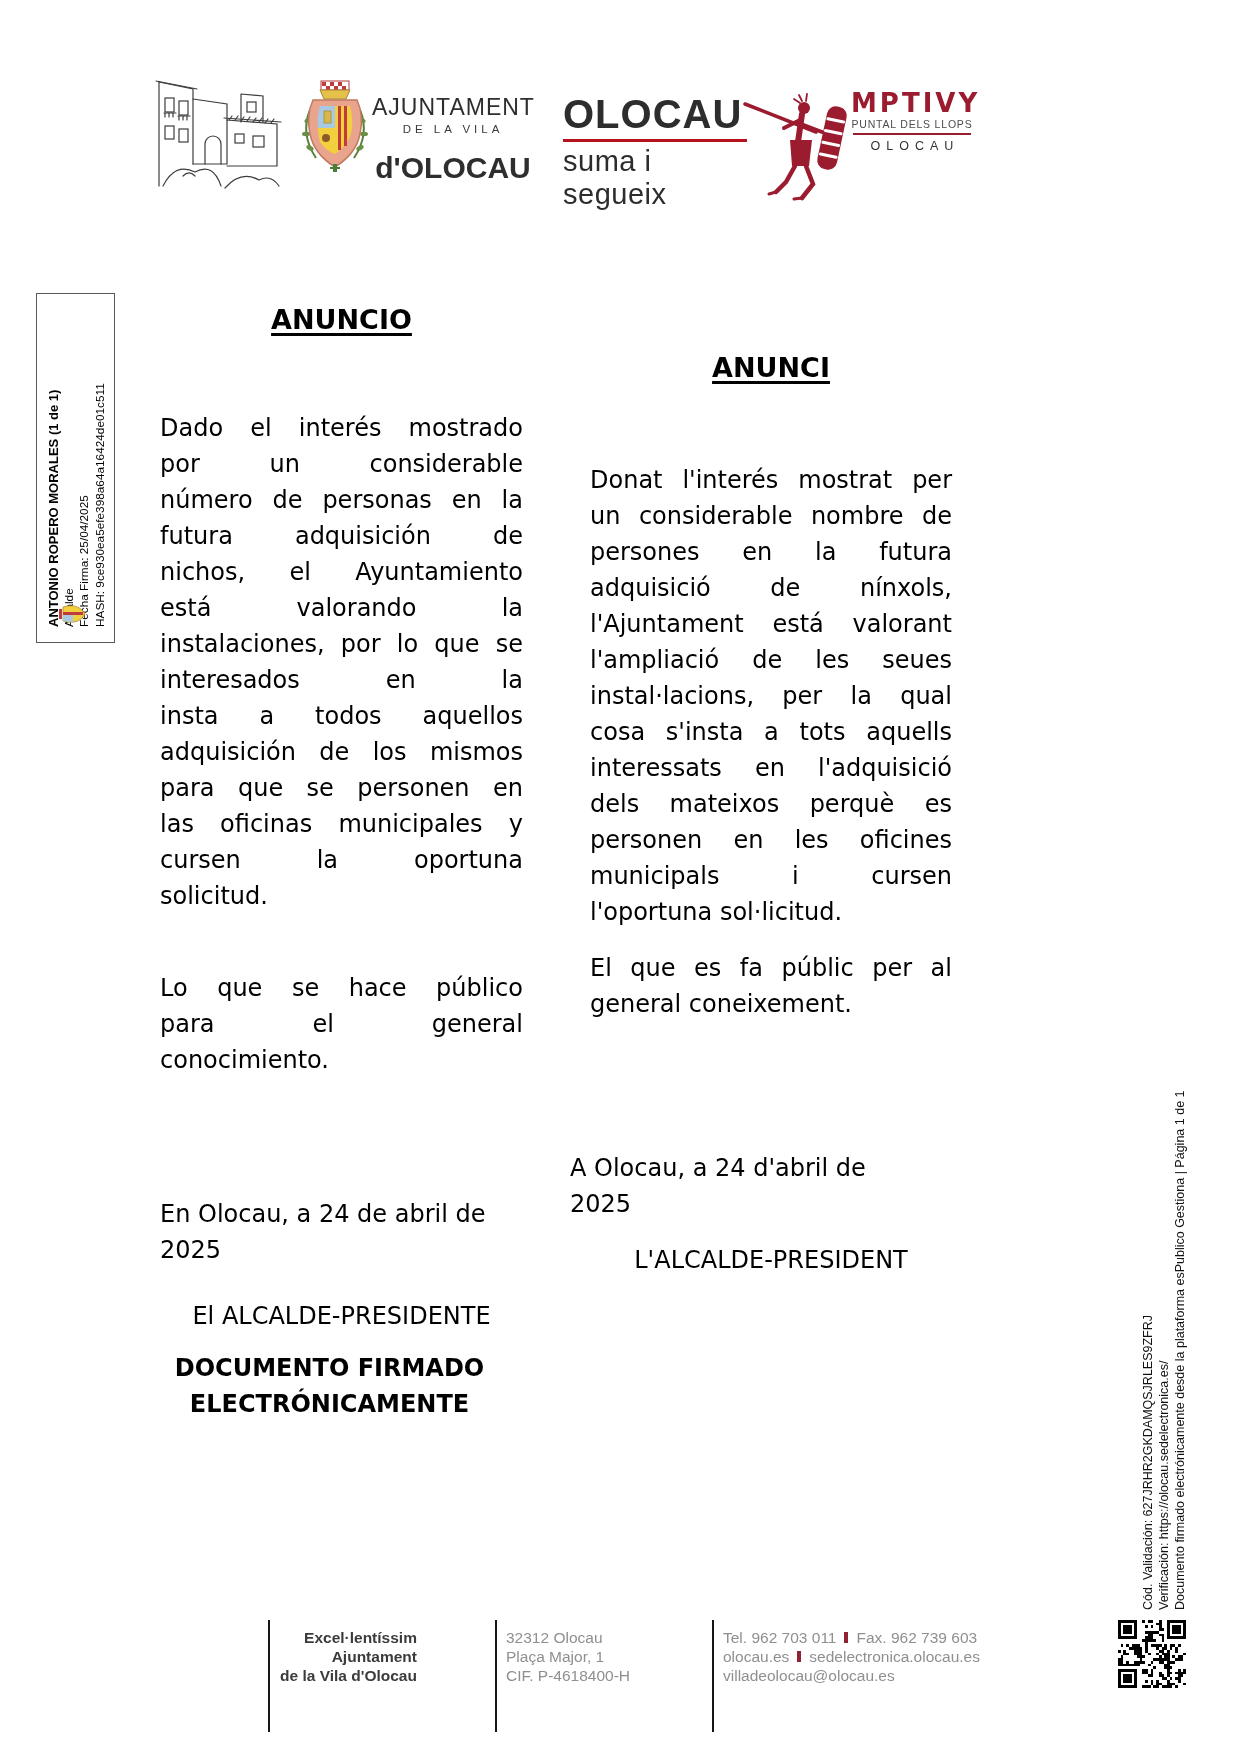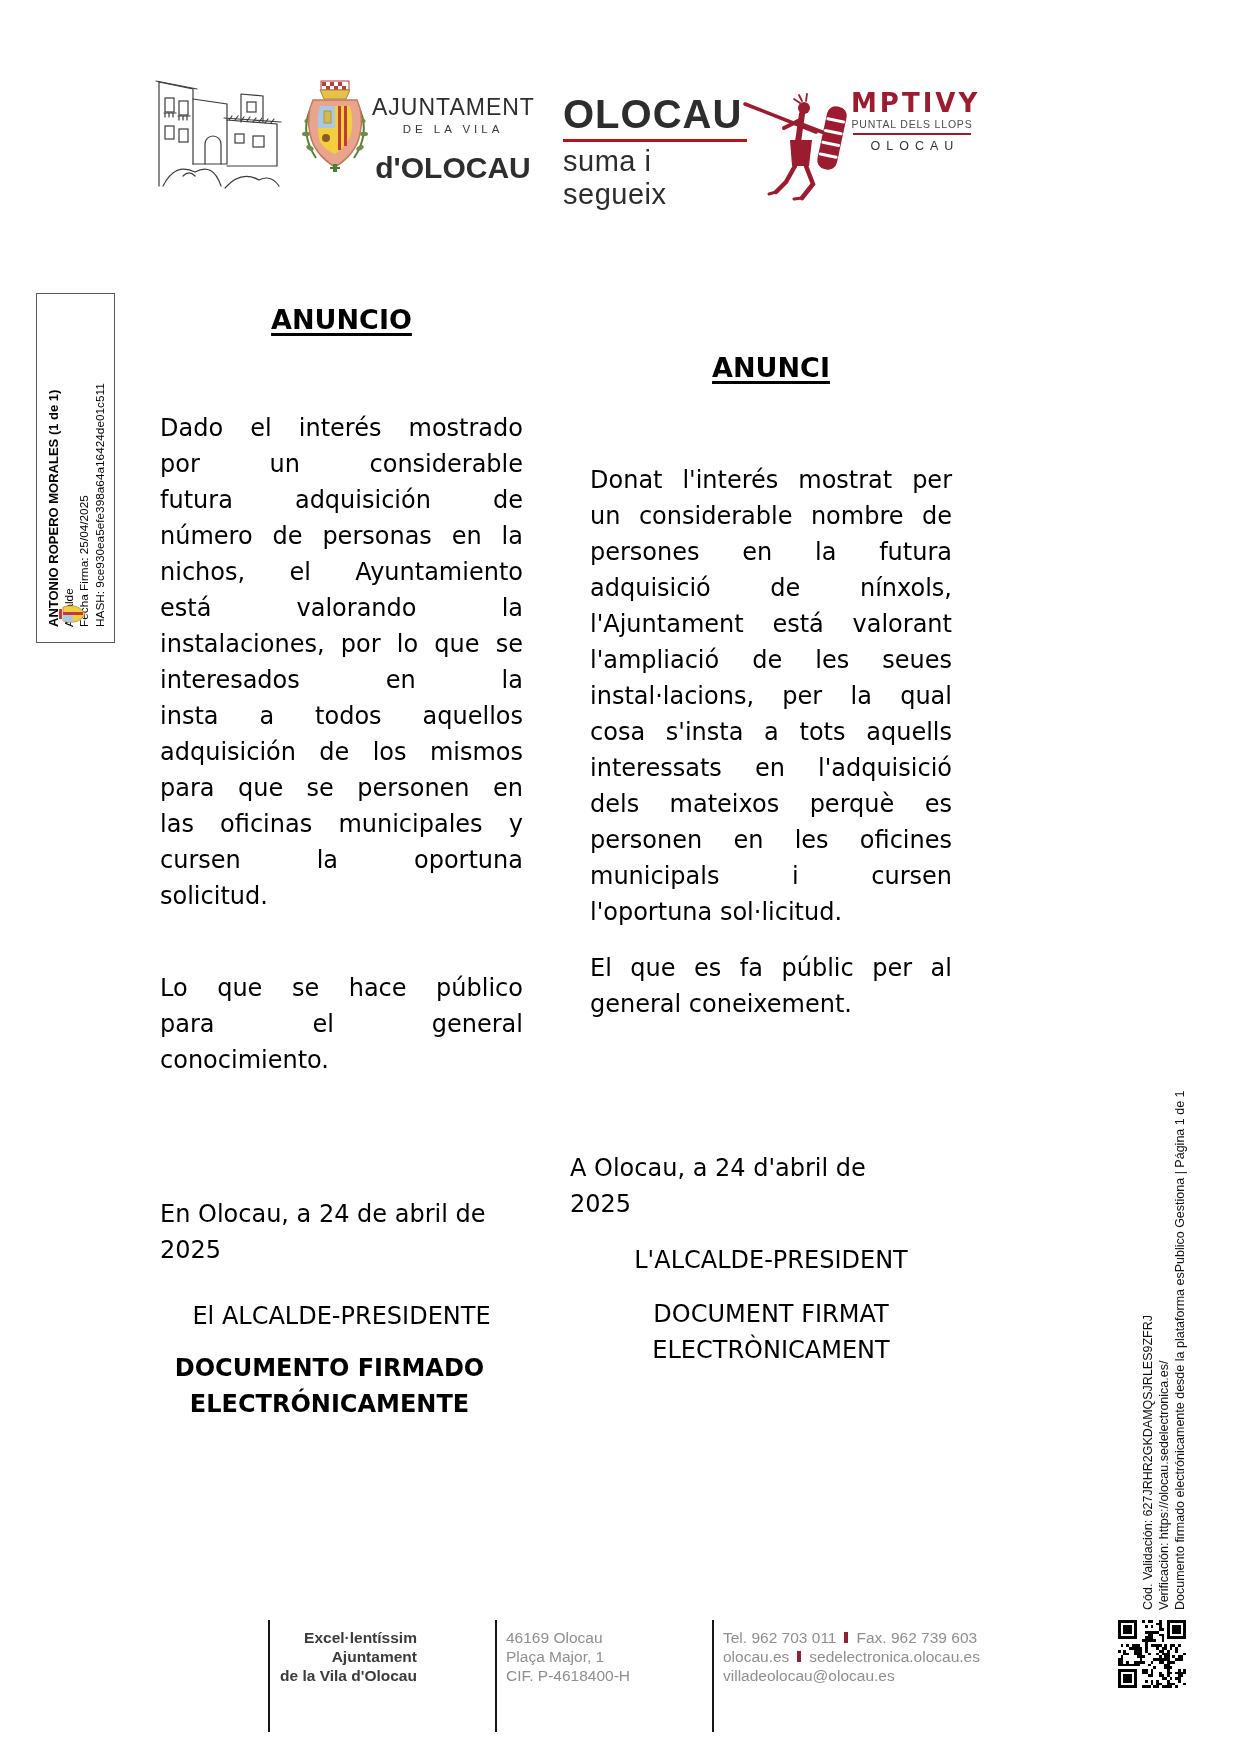--- a/index.html
+++ b/index.html
@@ -176,22 +176,22 @@
       <path d="M14 8 h3 v20 h-3 z" fill="#c23b3b"></path>
       <path d="M8 8 h6 v10 h-7 q0 -6 1 -10 z" fill="#a9c9e2"></path>
       <path d="M10 4 h10 v3 h-10 z" fill="#c23b3b"></path>
     </g>
   </svg>
 
   <div class="abs col-title es-title">ANUNCIO</div>
   <div class="abs body-text es-p1">
       <div class="jl">Dado el interés mostrado</div>
       <div class="jl">por un considerable</div>
+      <div class="jl">número de personas en la</div>
       <div class="jl">futura adquisición de</div>
-      <div class="jl">número de personas en la</div>
       <div class="jl">nichos, el Ayuntamiento</div>
       <div class="jl">está valorando la</div>
       <div class="jl">instalaciones, por lo que se</div>
       <div class="jl">interesados en la</div>
       <div class="jl">insta a todos aquellos</div>
       <div class="jl">adquisición de los mismos</div>
       <div class="jl">para que se personen en</div>
       <div class="jl">las oficinas municipales y</div>
       <div class="jl">cursen la oportuna</div>
       <div>solicitud.</div>
@@ -229,44 +229,40 @@
     </div>
   <div class="abs body-text va-p2">
       <div class="jl">El que es fa públic per al</div>
       <div>general coneixement.</div>
     </div>
   <div class="abs body-text va-date">
       <div>A Olocau, a 24 d'abril de</div>
       <div>2025</div>
     </div>
   <div class="abs body-text centered va-signer">L'ALCALDE-PRESIDENT</div>
-  <div class="abs body-text centered va-note">
-      <div>DOCUMENT FIRMAT</div>
-      <div>ELECTRÒNICAMENT</div>
-    </div>
 
   <div class="abs validation">
     <div>Cód. Validación: 627JRHR2GKDAMQSJRLES9ZFRJ</div>
     <div>Verificación: https://olocau.sedelectronica.es/</div>
     <div>Documento firmado electrónicamente desde la plataforma esPublico Gestiona | Página 1 de 1</div>
   </div>
 
   <svg class="abs qr" width="68" height="68" viewBox="0 0 25 25" style="shape-rendering:crispEdges;">
       <path d="M9 0h1v1h-1zM11 0h1v1h-1zM12 0h1v1h-1zM15 0h1v1h-1zM14 1h1v1h-1zM15 1h1v1h-1zM10 2h1v1h-1zM12 2h1v1h-1zM15 2h1v1h-1zM15 3h1v1h-1zM16 3h1v1h-1zM10 4h1v1h-1zM11 4h1v1h-1zM12 4h1v1h-1zM13 4h1v1h-1zM14 4h1v1h-1zM11 5h1v1h-1zM12 5h1v1h-1zM15 5h1v1h-1zM16 5h1v1h-1zM10 6h1v1h-1zM11 6h1v1h-1zM12 6h1v1h-1zM16 6h1v1h-1zM9 7h1v1h-1zM10 7h1v1h-1zM11 7h1v1h-1zM12 7h1v1h-1zM13 7h1v1h-1zM16 7h1v1h-1zM10 8h1v1h-1zM1 9h1v1h-1zM3 9h1v1h-1zM5 9h1v1h-1zM6 9h1v1h-1zM7 9h1v1h-1zM10 9h1v1h-1zM12 9h1v1h-1zM13 9h1v1h-1zM14 9h1v1h-1zM15 9h1v1h-1zM17 9h1v1h-1zM19 9h1v1h-1zM20 9h1v1h-1zM22 9h1v1h-1zM4 10h1v1h-1zM5 10h1v1h-1zM6 10h1v1h-1zM7 10h1v1h-1zM8 10h1v1h-1zM10 10h1v1h-1zM14 10h1v1h-1zM16 10h1v1h-1zM17 10h1v1h-1zM19 10h1v1h-1zM21 10h1v1h-1zM0 11h1v1h-1zM2 11h1v1h-1zM6 11h1v1h-1zM7 11h1v1h-1zM8 11h1v1h-1zM10 11h1v1h-1zM15 11h1v1h-1zM16 11h1v1h-1zM18 11h1v1h-1zM21 11h1v1h-1zM2 12h1v1h-1zM3 12h1v1h-1zM6 12h1v1h-1zM7 12h1v1h-1zM8 12h1v1h-1zM11 12h1v1h-1zM14 12h1v1h-1zM16 12h1v1h-1zM17 12h1v1h-1zM18 12h1v1h-1zM24 12h1v1h-1zM1 13h1v1h-1zM7 13h1v1h-1zM8 13h1v1h-1zM9 13h1v1h-1zM15 13h1v1h-1zM17 13h1v1h-1zM18 13h1v1h-1zM20 13h1v1h-1zM22 13h1v1h-1zM23 13h1v1h-1zM0 14h1v1h-1zM1 14h1v1h-1zM8 14h1v1h-1zM13 14h1v1h-1zM14 14h1v1h-1zM15 14h1v1h-1zM16 14h1v1h-1zM17 14h1v1h-1zM18 14h1v1h-1zM21 14h1v1h-1zM22 14h1v1h-1zM23 14h1v1h-1zM0 15h1v1h-1zM1 15h1v1h-1zM3 15h1v1h-1zM6 15h1v1h-1zM7 15h1v1h-1zM8 15h1v1h-1zM9 15h1v1h-1zM12 15h1v1h-1zM15 15h1v1h-1zM16 15h1v1h-1zM18 15h1v1h-1zM19 15h1v1h-1zM20 15h1v1h-1zM0 16h1v1h-1zM1 16h1v1h-1zM2 16h1v1h-1zM3 16h1v1h-1zM4 16h1v1h-1zM5 16h1v1h-1zM6 16h1v1h-1zM7 16h1v1h-1zM11 16h1v1h-1zM17 16h1v1h-1zM18 16h1v1h-1zM13 17h1v1h-1zM17 17h1v1h-1zM18 17h1v1h-1zM19 17h1v1h-1zM9 18h1v1h-1zM10 18h1v1h-1zM12 18h1v1h-1zM18 18h1v1h-1zM22 18h1v1h-1zM24 18h1v1h-1zM9 19h1v1h-1zM10 19h1v1h-1zM12 19h1v1h-1zM15 19h1v1h-1zM18 19h1v1h-1zM19 19h1v1h-1zM21 19h1v1h-1zM22 19h1v1h-1zM23 19h1v1h-1zM24 19h1v1h-1zM11 20h1v1h-1zM12 20h1v1h-1zM15 20h1v1h-1zM16 20h1v1h-1zM18 20h1v1h-1zM22 20h1v1h-1zM23 20h1v1h-1zM16 21h1v1h-1zM17 21h1v1h-1zM19 21h1v1h-1zM21 21h1v1h-1zM22 21h1v1h-1zM10 22h1v1h-1zM12 22h1v1h-1zM14 22h1v1h-1zM18 22h1v1h-1zM22 22h1v1h-1zM12 23h1v1h-1zM14 23h1v1h-1zM15 23h1v1h-1zM18 23h1v1h-1zM19 23h1v1h-1zM20 23h1v1h-1zM24 23h1v1h-1zM9 24h1v1h-1zM10 24h1v1h-1zM11 24h1v1h-1zM13 24h1v1h-1zM14 24h1v1h-1zM16 24h1v1h-1zM17 24h1v1h-1zM18 24h1v1h-1zM19 24h1v1h-1zM21 24h1v1h-1zM0 0h7v7h-7z M1 1h5v5h-5z M2 2h3v3h-3zM18 0h7v7h-7z M19 1h5v5h-5z M20 2h3v3h-3zM0 18h7v7h-7z M1 19h5v5h-5z M2 20h3v3h-3z" fill="#000" fill-rule="evenodd"></path>
     </svg>
 
   <div class="abs frule fr1"></div>
   <div class="abs fcol fcol1">
       <div>Excel·lentíssim</div>
       <div>Ajuntament</div>
       <div>de la Vila d'Olocau</div>
     </div>
   <div class="abs frule fr2"></div>
   <div class="abs fcol fcol2">
-      <div>46169 Olocau</div>
+      <div>32312 Olocau</div>
       <div>Plaça Major, 1</div>
       <div>CIF. P-4618400-H</div>
     </div>
   <div class="abs frule fr3"></div>
   <div class="abs fcol fcol3">
     <div>
       <span>Tel. 962 703 011</span><span class="fsep"></span><span>Fax. 962 739 603</span>
     </div>
     <div>
       <span>olocau.es</span><span class="fsep"></span><span>sedelectronica.olocau.es</span>

